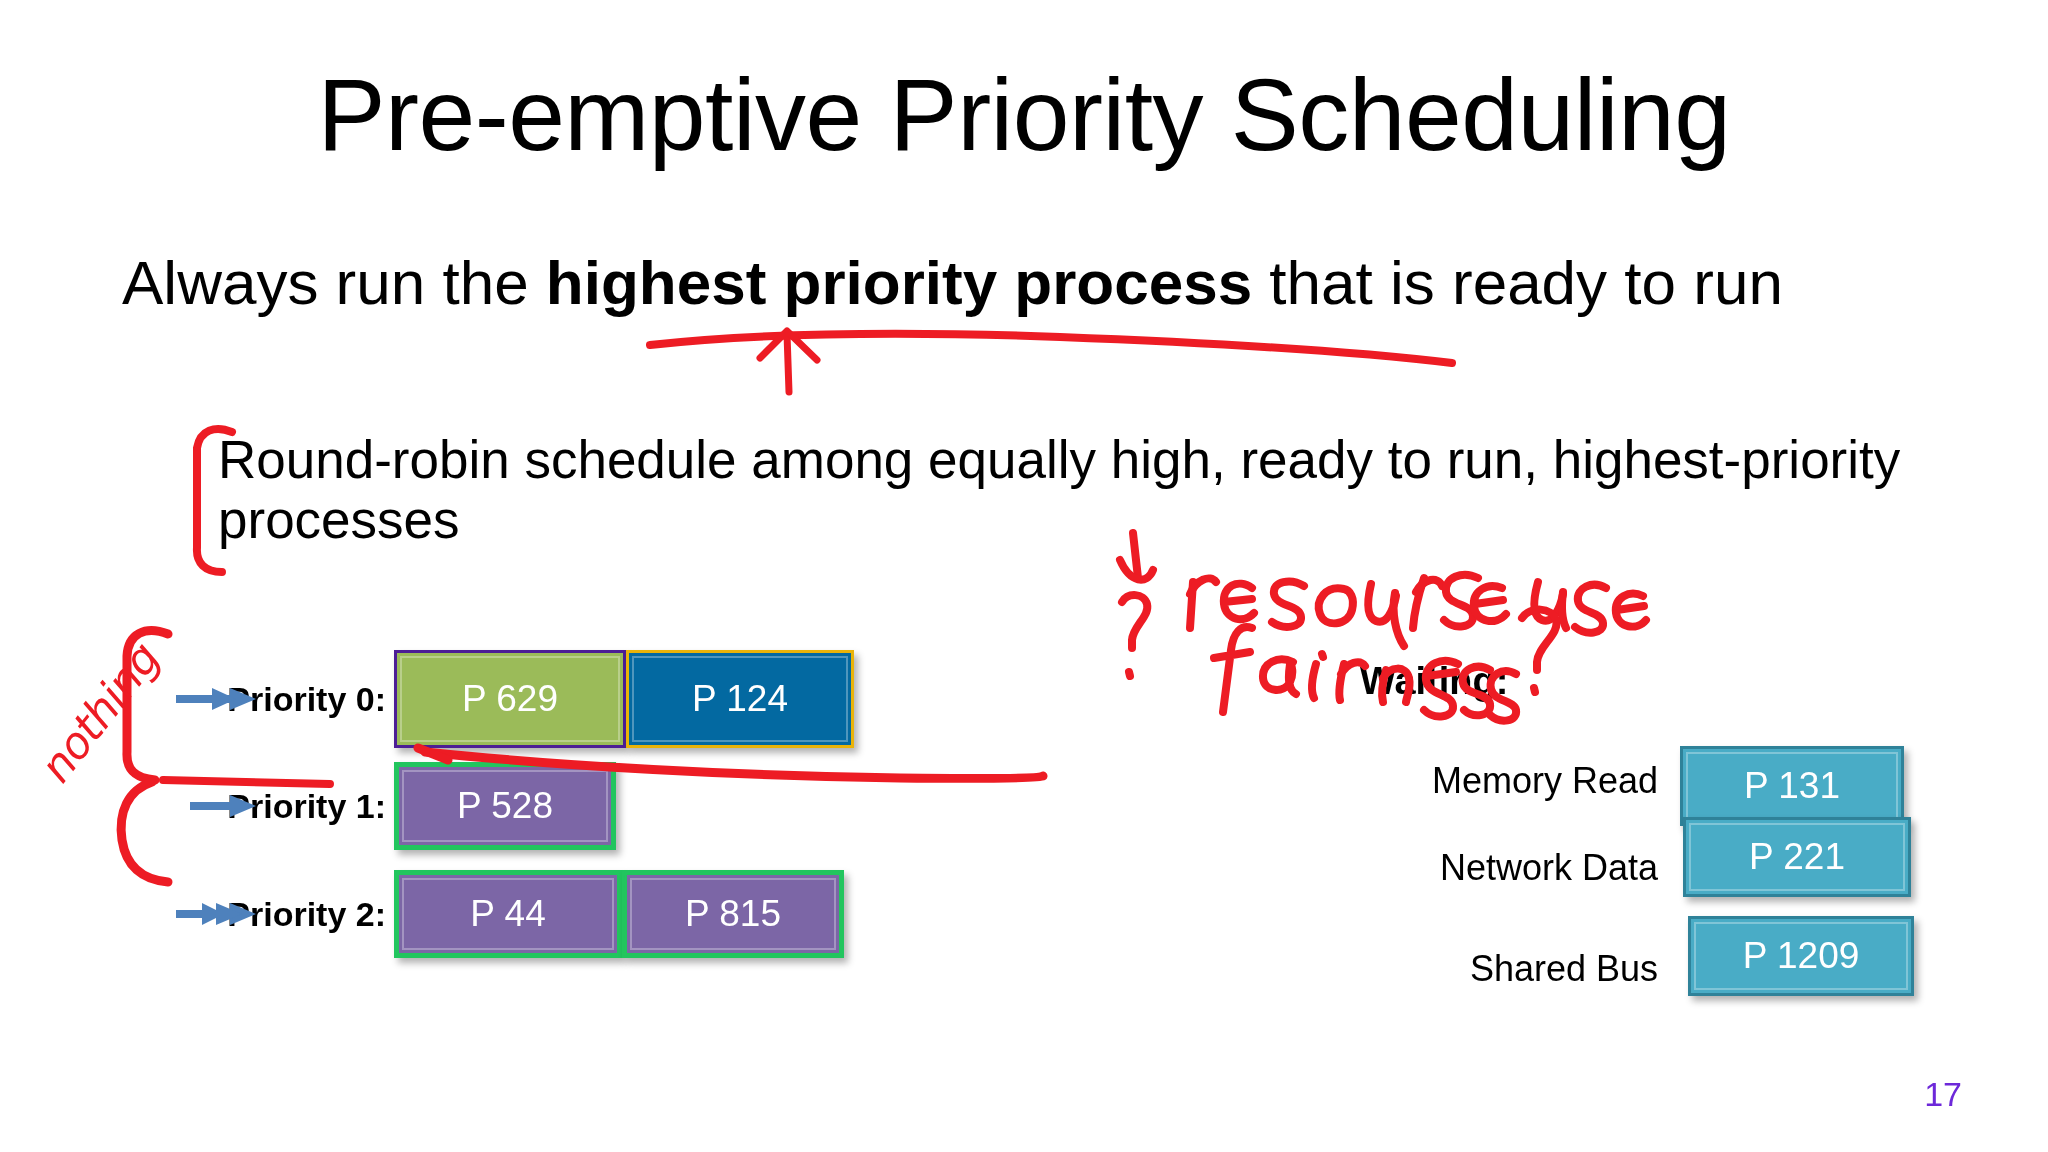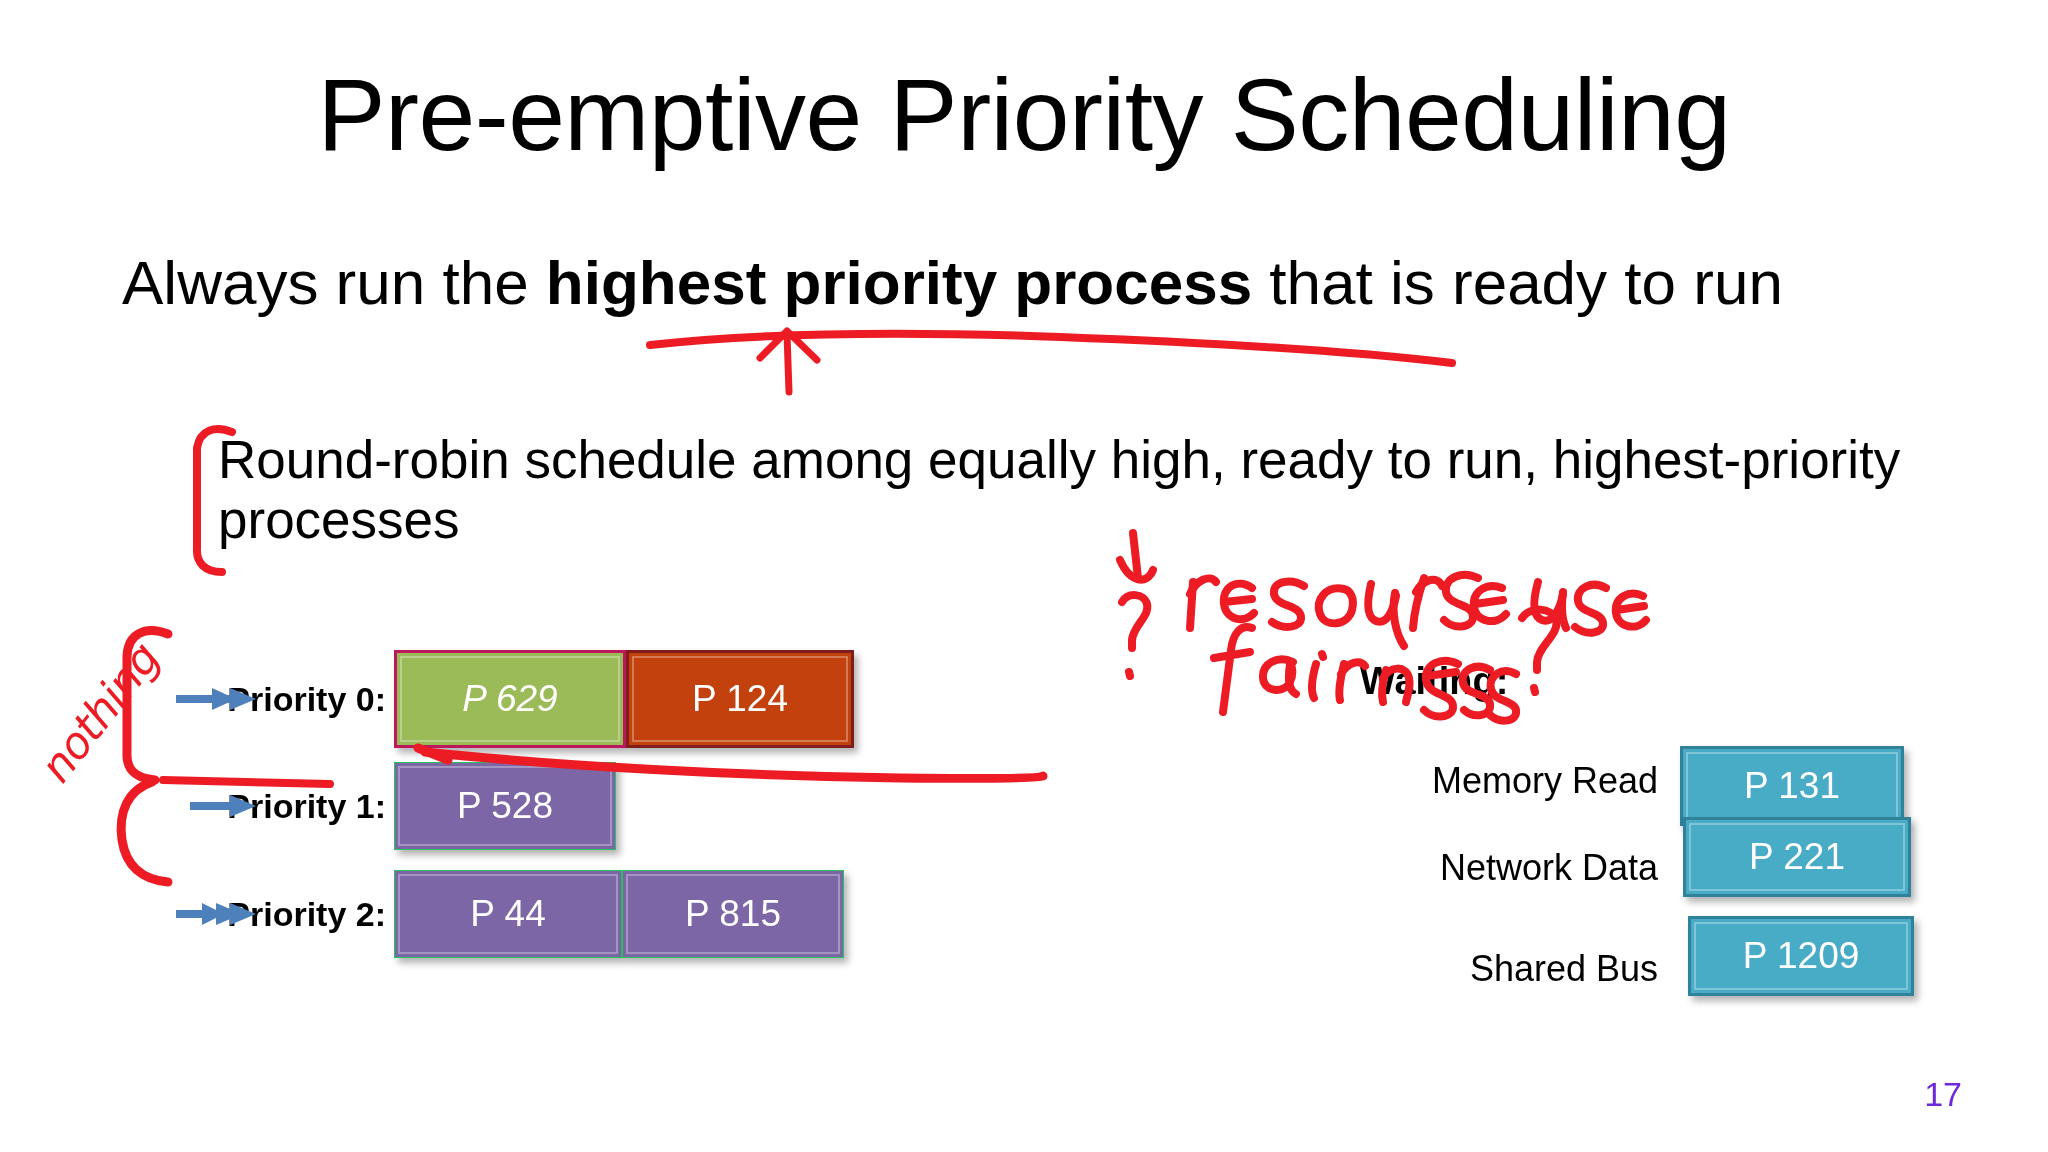--- a/index.html
+++ b/index.html
@@ -76,23 +76,23 @@
     font-weight: 400;
     box-sizing: border-box;
     box-shadow: 4px 5px 7px rgba(0,0,0,0.30);
   }
   .proc-box .inner-hilite {
     position: absolute;
     left: 3px; right: 3px; top: 3px; bottom: 3px;
     border: 2px solid rgba(255,255,255,0.30);
     pointer-events: none;
   }
-  .box-green  { background: #9BBB59; border: 3px solid #be185d; font-style: italic; }
-  .box-blue   { background: #c2410c; border: 3px solid #7f1d1d; }
-  .box-purple { background: #7C66A6; border: 1px solid #22c55e; }
+  .box-green  { background: #9BBB59; border: 3px solid #4c1d95; }
+  .box-blue   { background: #0369a1; border: 3px solid #eab308; }
+  .box-purple { background: #7C66A6; border: 5px solid #22c55e; }
   .box-teal   { background: #49ACC6; border: 3px solid #2F8299; }
 
   
   .conn-arrow {
     position: absolute;
     height: 26px;
   }
   .conn-arrow svg { display: block; overflow: visible; }
 
   

